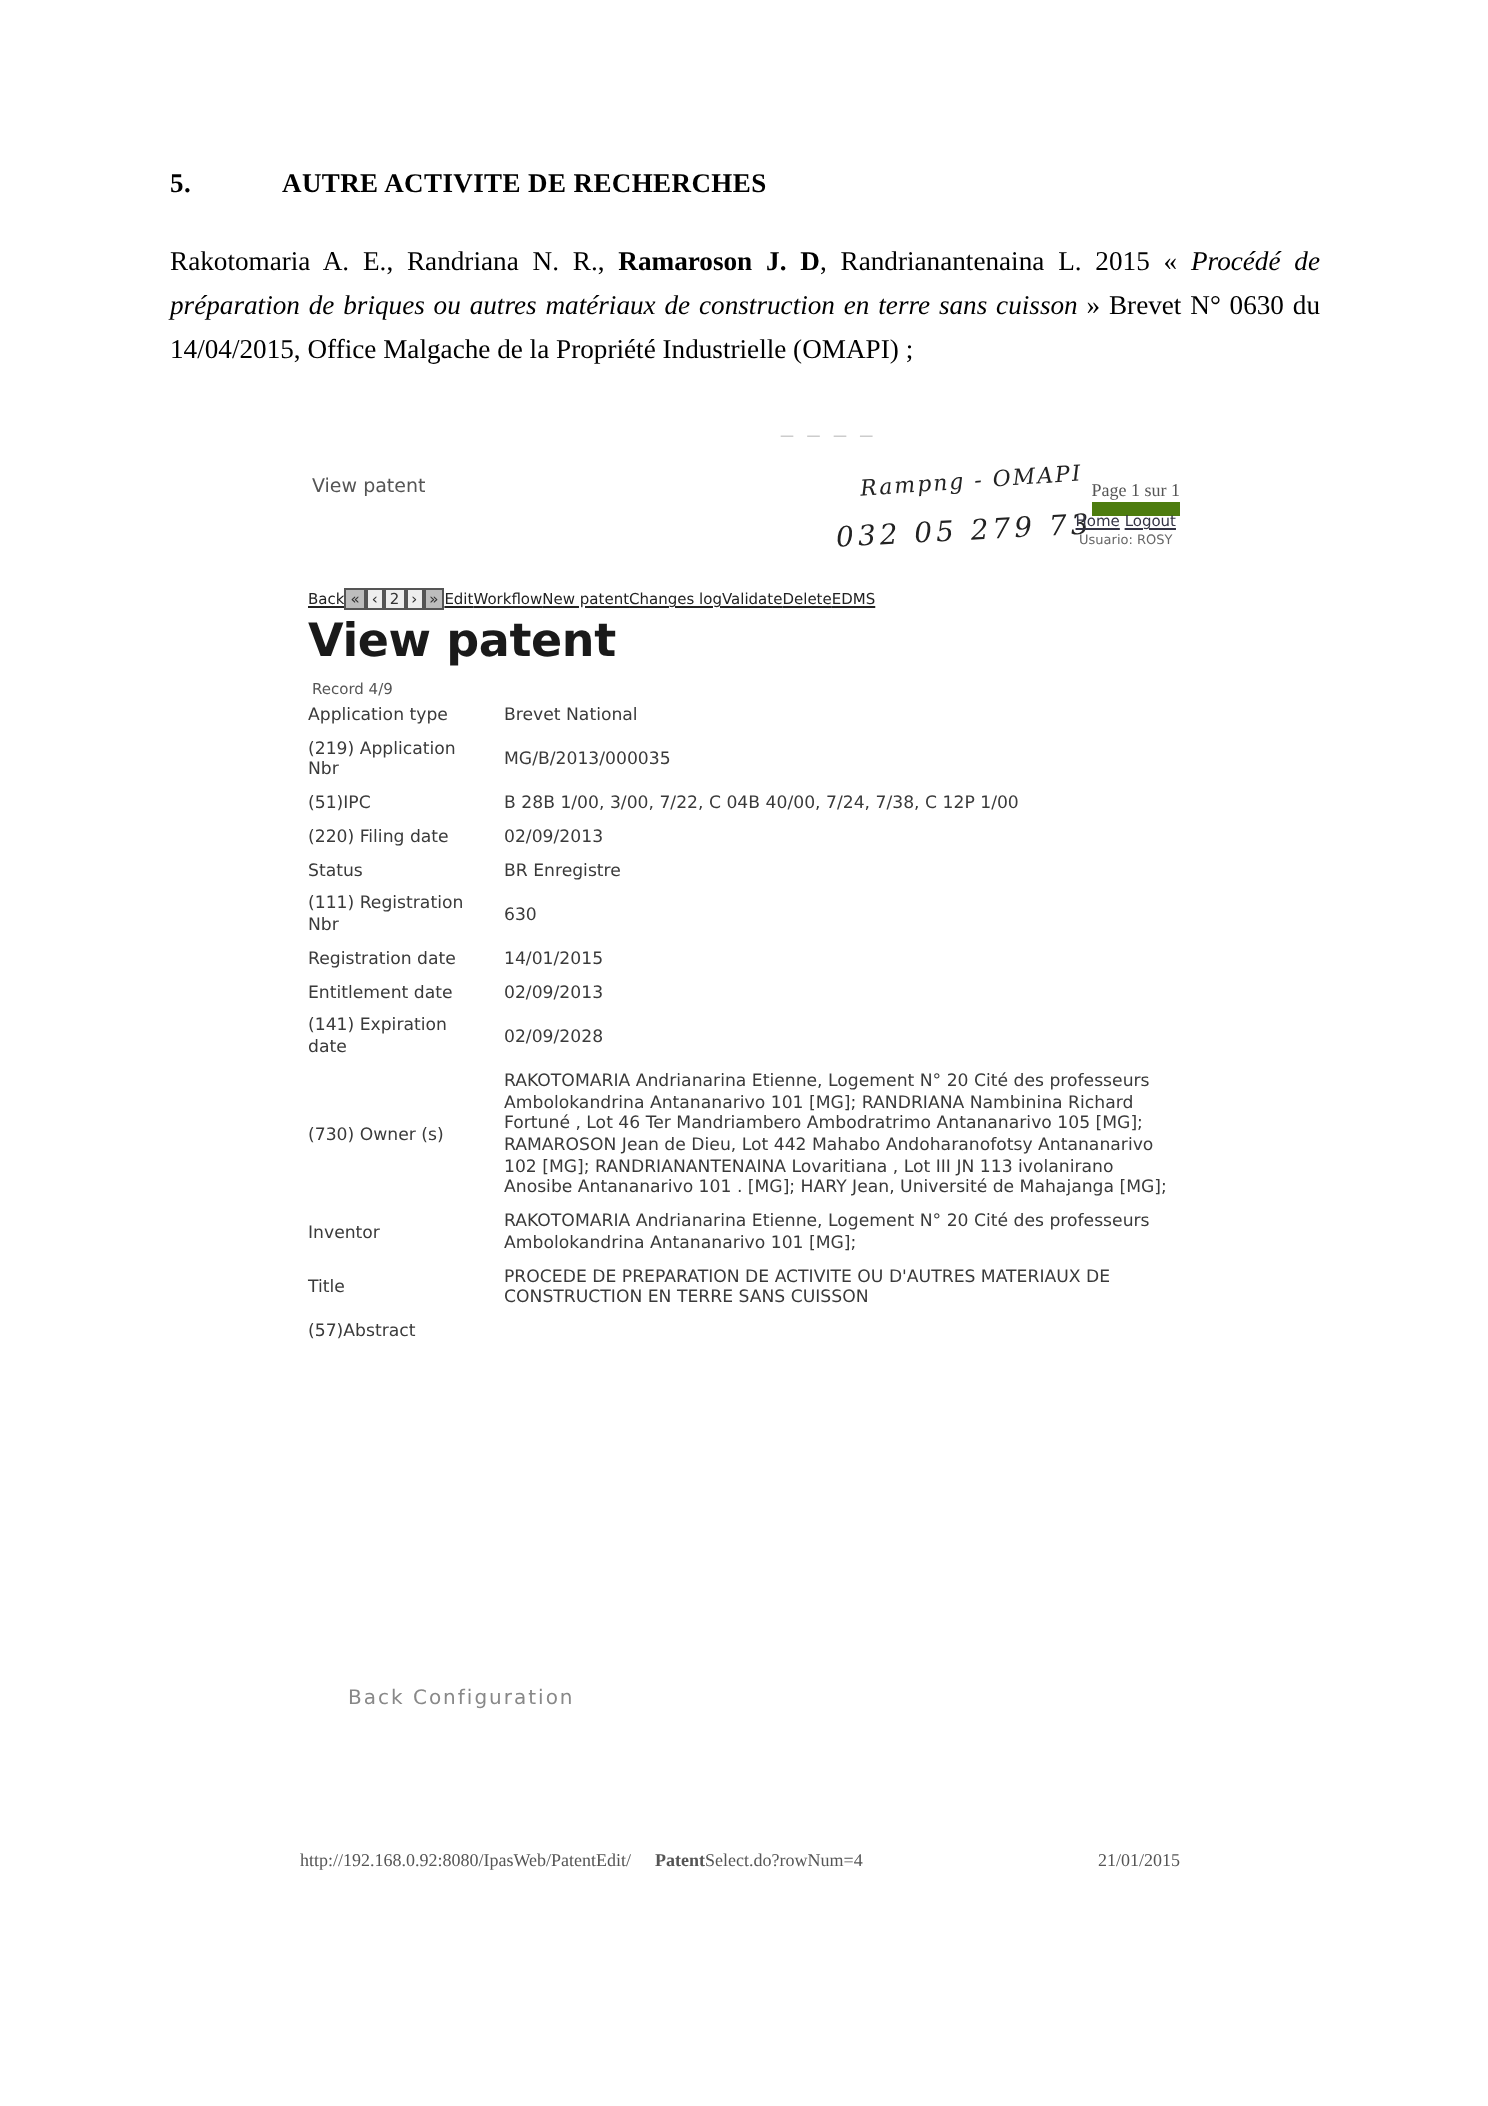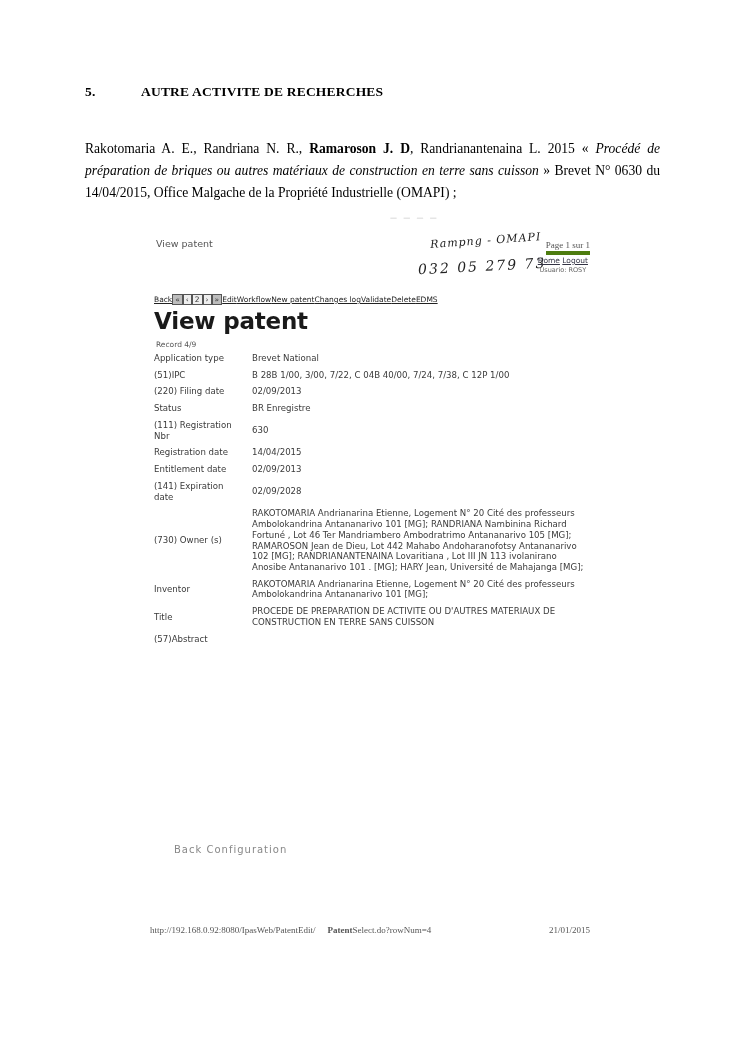--- a/index.html
+++ b/index.html
@@ -38,21 +38,21 @@
   .sec-num {
     display: inline-block;
     width: 56px;
   }
   .sub-head {
     margin-top: 22px;
     font-weight: bold;
     font-size: 13.5px;
   }
   .para {
-    margin-top: 38px;
+    margin-top: 20px;
     font-size: 13.6px;
     line-height: 1.62;
     text-align: justify;
   }
   .para .bold { font-weight: bold; }
   .para .ital { font-style: italic; }
 
   
   .scan {
     position: absolute;
@@ -70,21 +70,21 @@
     font-size: 9.5px;
     color: #555;
   }
   .scan-pageno {
     position: absolute;
     right: 0px;
     top: 8px;
     font-size: 9px;
     color: #555;
     font-family: "Liberation Serif", serif;
-    border-bottom: 4px solid #4d7c0f;
+    border-bottom: 7px solid #4d7c0f;
     padding-bottom: 1px;
     text-align: center;
   }
   .scan-home {
     position: absolute;
     right: 2px;
     top: 24px;
     font-size: 7.5px;
     color: #556;
     text-align: center;
@@ -251,38 +251,42 @@
     <div class="scan-title">View patent</div>
     <div class="record">Record 4/9</div>
 
     <table class="fields">
       <tbody>
         <tr>
           <td class="lbl">Application type</td>
           <td class="val">Brevet National</td>
         </tr>
         <tr>
+          <td class="lbl">(219) Application Nbr</td>
+          <td class="val">MG/B/2013/000035</td>
+        </tr>
+        <tr>
           <td class="lbl">(51)IPC</td>
           <td class="val multi">B 28B 1/00, 3/00, 7/22, C 04B 40/00, 7/24, 7/38, C 12P 1/00</td>
         </tr>
         <tr>
           <td class="lbl">(220) Filing date</td>
           <td class="val">02/09/2013</td>
         </tr>
         <tr>
           <td class="lbl">Status</td>
           <td class="val">BR Enregistre</td>
         </tr>
         <tr>
           <td class="lbl">(111) Registration Nbr</td>
           <td class="val">630</td>
         </tr>
         <tr>
           <td class="lbl">Registration date</td>
-          <td class="val">14/04/2015</td>
+          <td class="val">14/01/2015</td>
         </tr>
         <tr>
           <td class="lbl">Entitlement date</td>
           <td class="val">02/09/2013</td>
         </tr>
         <tr>
           <td class="lbl">(141) Expiration date</td>
           <td class="val">02/09/2028</td>
         </tr>
         <tr class="tall">

